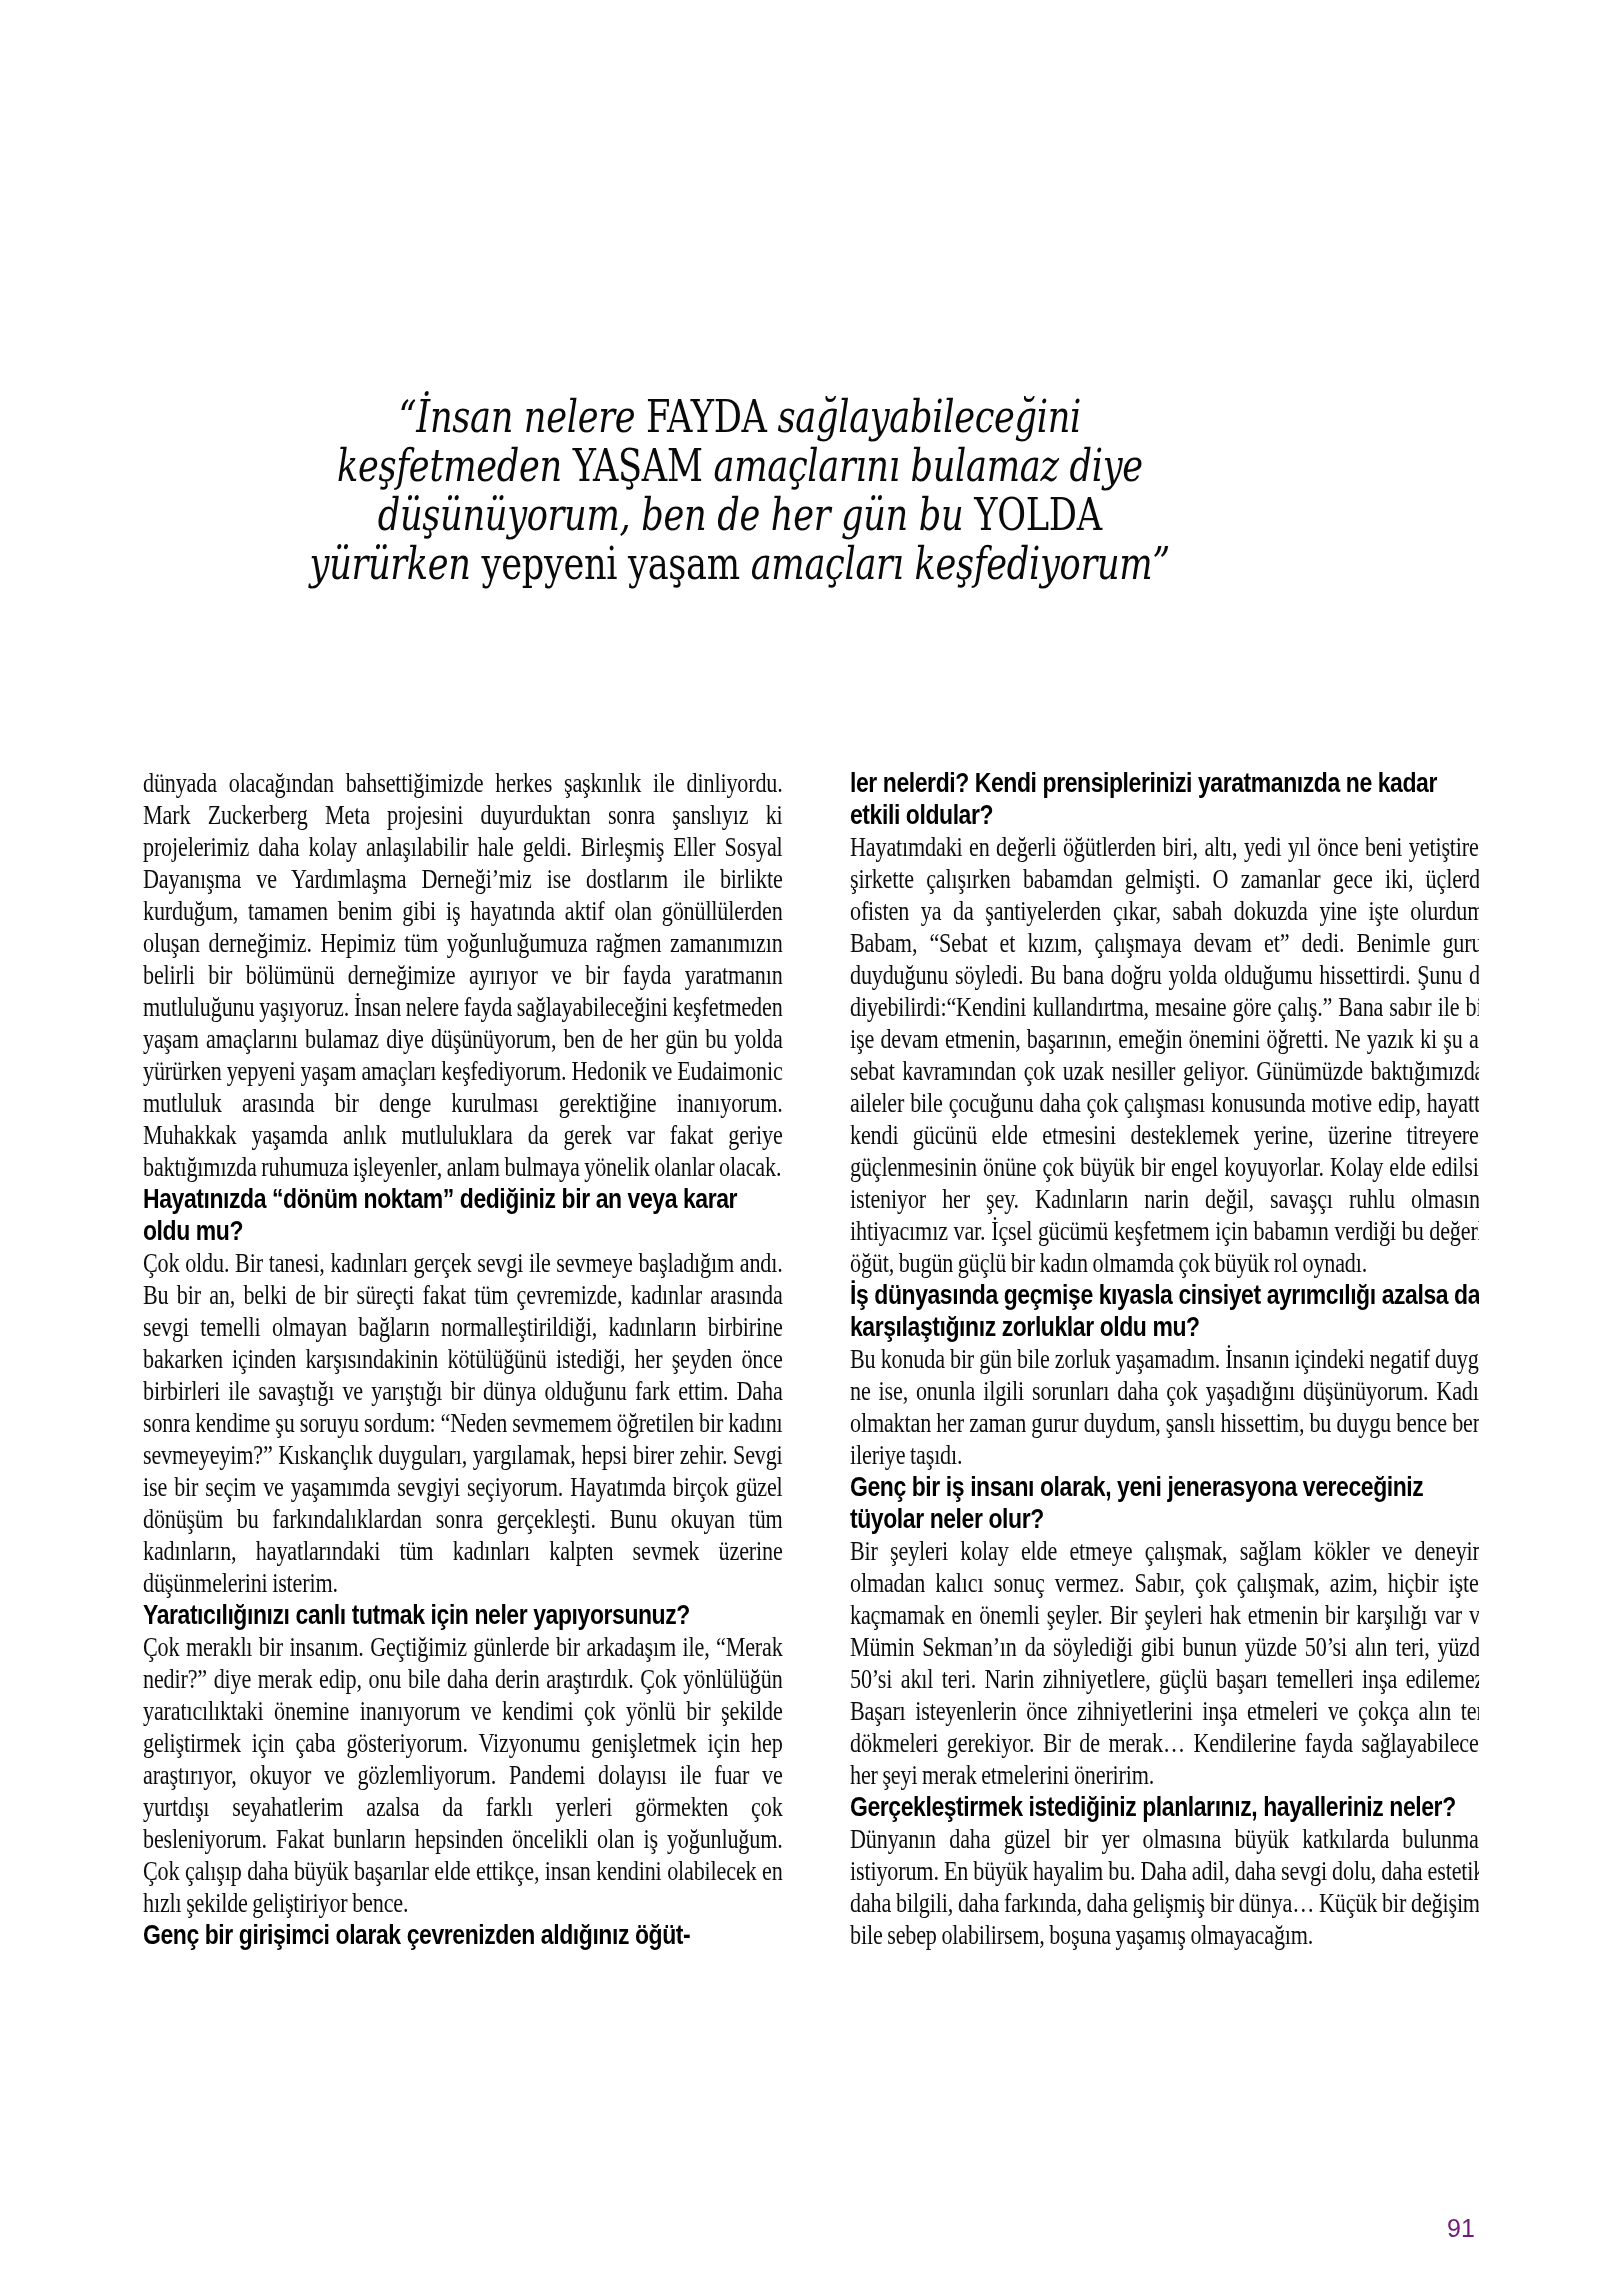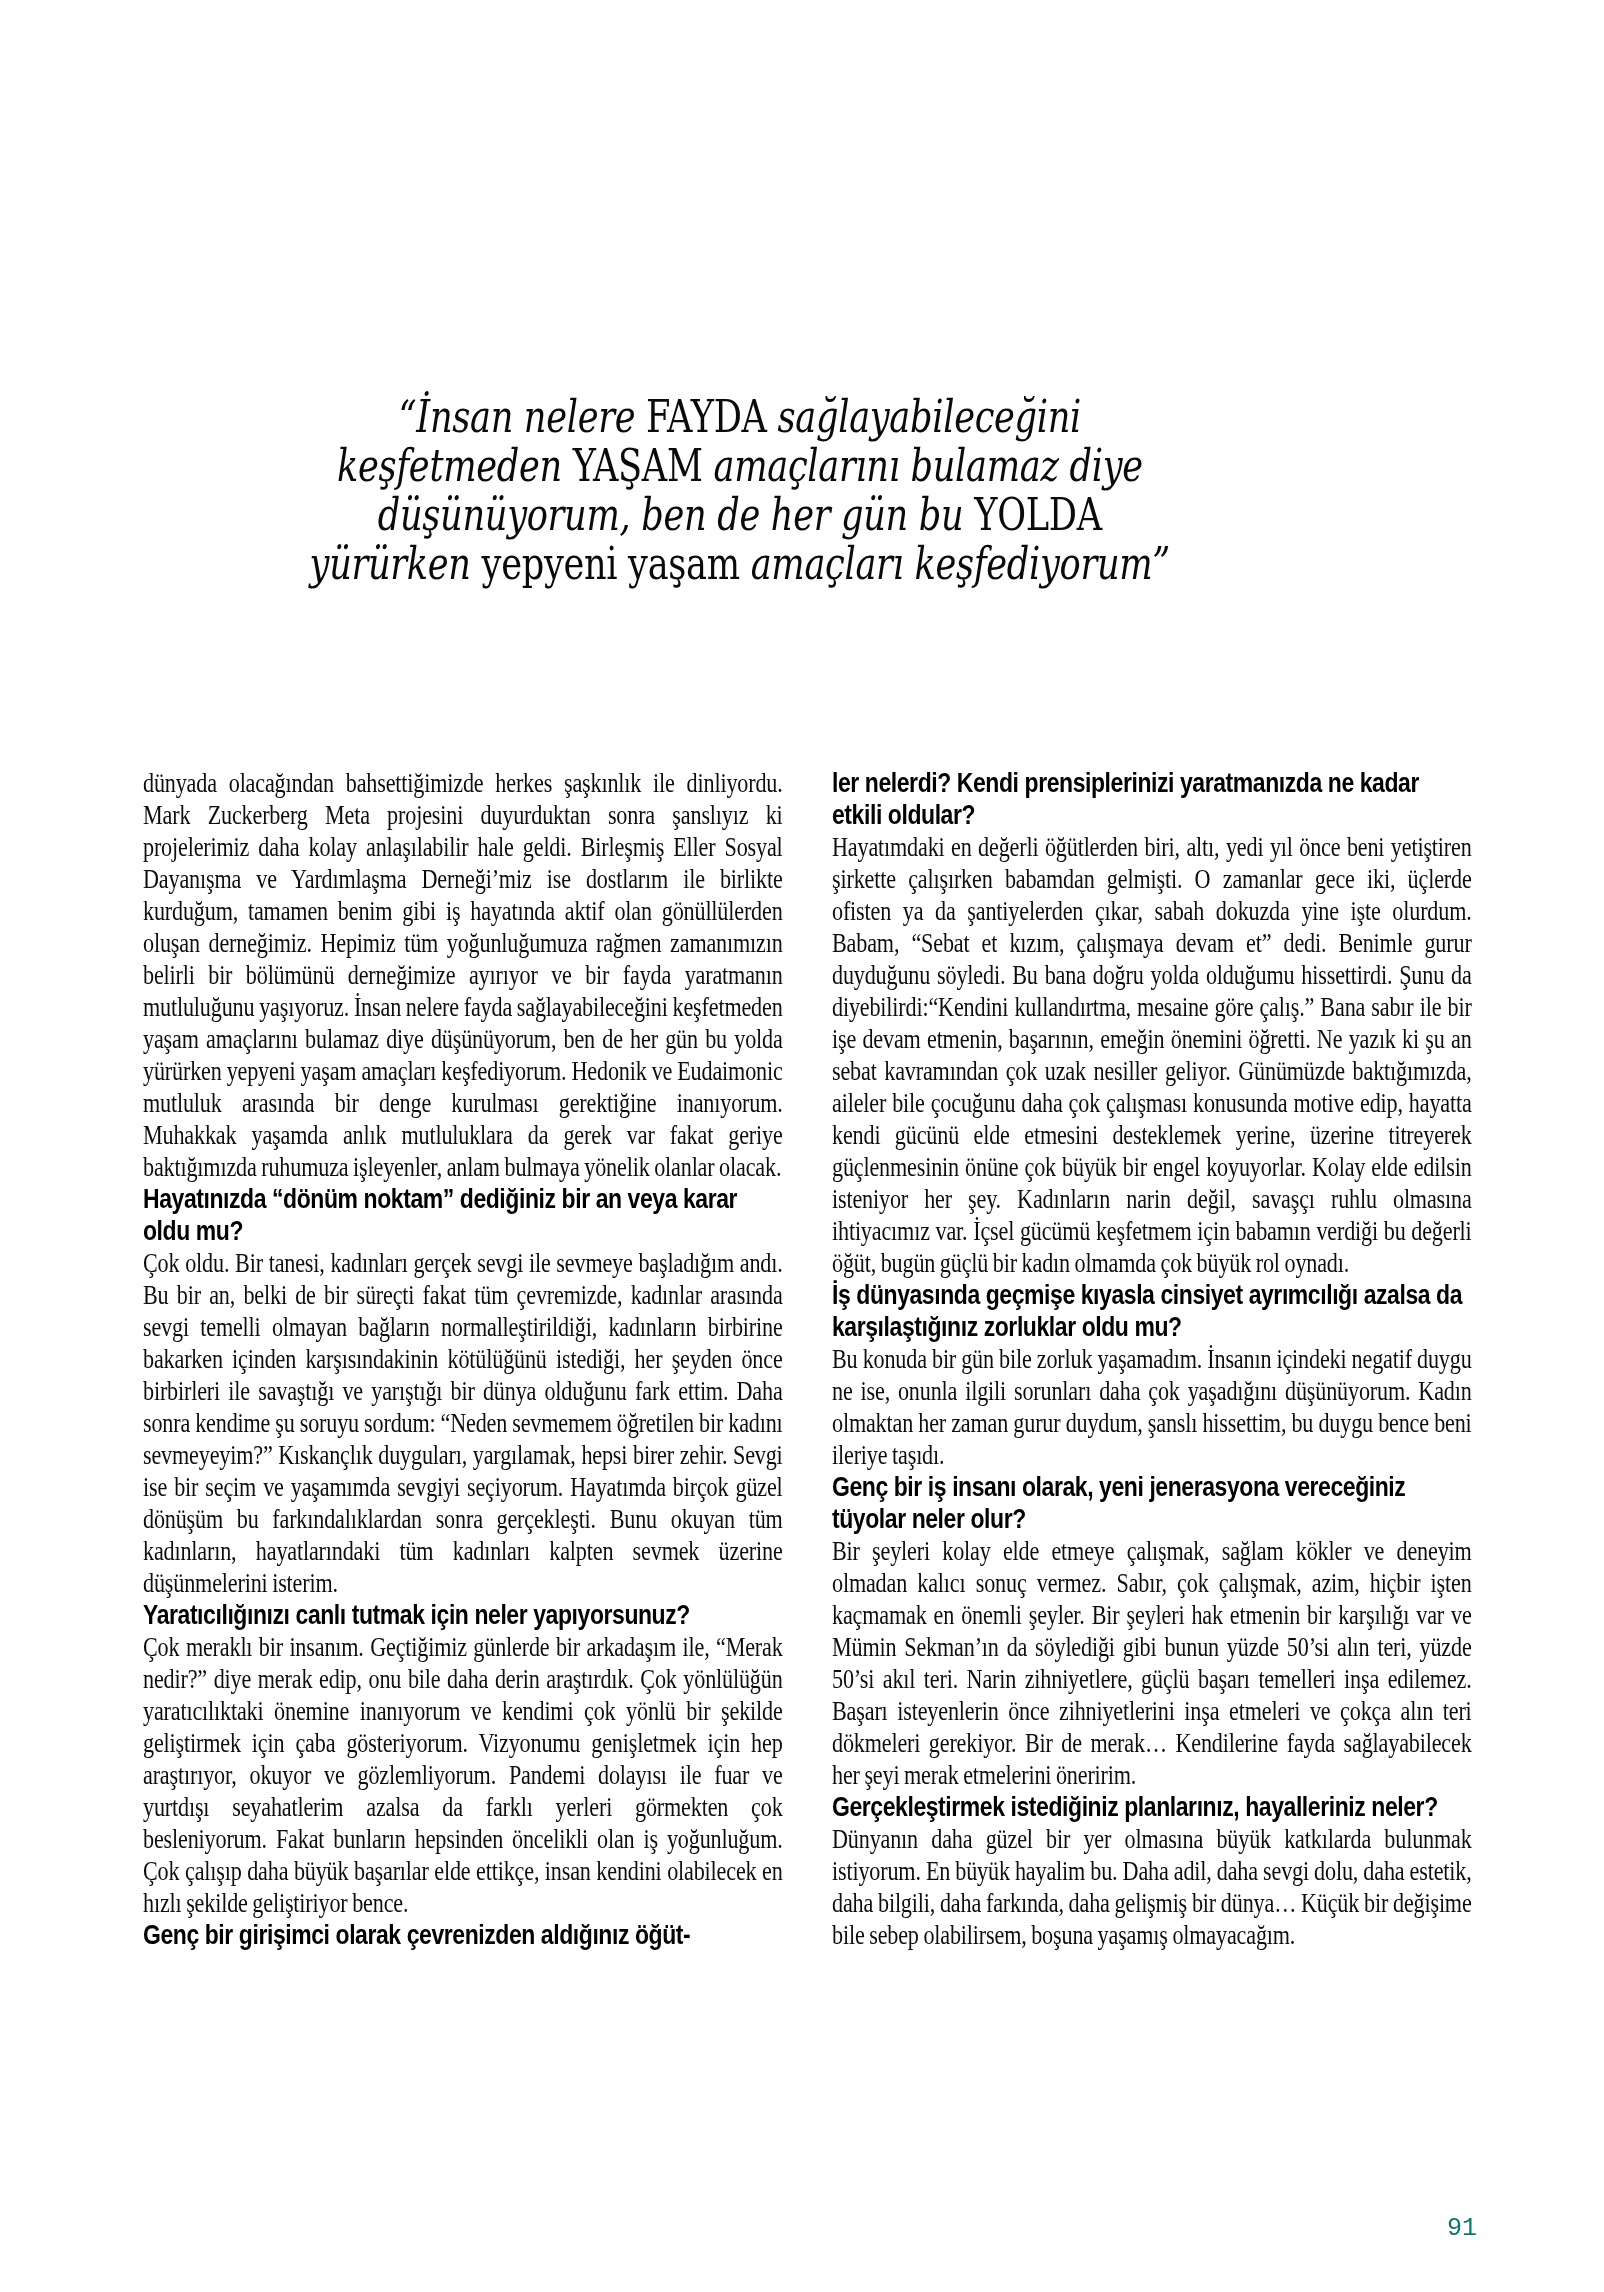--- a/index.html
+++ b/index.html
@@ -41,21 +41,21 @@
   .q-line { display: block; }
   .qr { font-style: normal; }
 
   
   .columns {
     position: absolute;
     left: 143px;
     top: 767px;
     width: 1329px;
     display: flex;
-    gap: 50px;
+    gap: 68px;
   }
   .col { width: 639px; }
   .col-inner {
     width: 780px;
     transform: scaleX(0.82);
     transform-origin: 0 0;
   }
   .para {
     margin: 0;
     font-size: 27px;
@@ -74,23 +74,23 @@
     letter-spacing: -0.5px;
     text-align: left;
     color: #000000;
   }
 
   
   .page-number {
     position: absolute;
     top: 2214px;
     left: 1447px;
-    font-family: Liberation Mono, monospace;
+    font-family: Liberation Sans, sans-serif;
     font-size: 25px;
-    color: #0f766e;
+    color: #701a75;
     text-align: center;
   }
 </style>
 </head>
 <body>
 
 <div class="page">
 
   <div class="quote">
     <div class="quote-inner">

